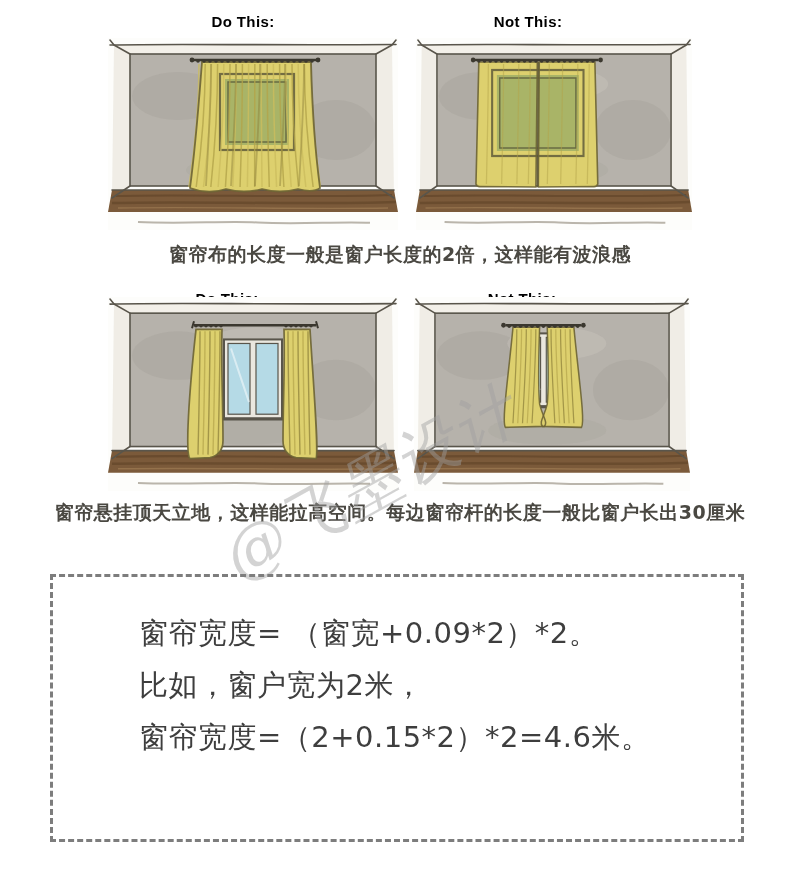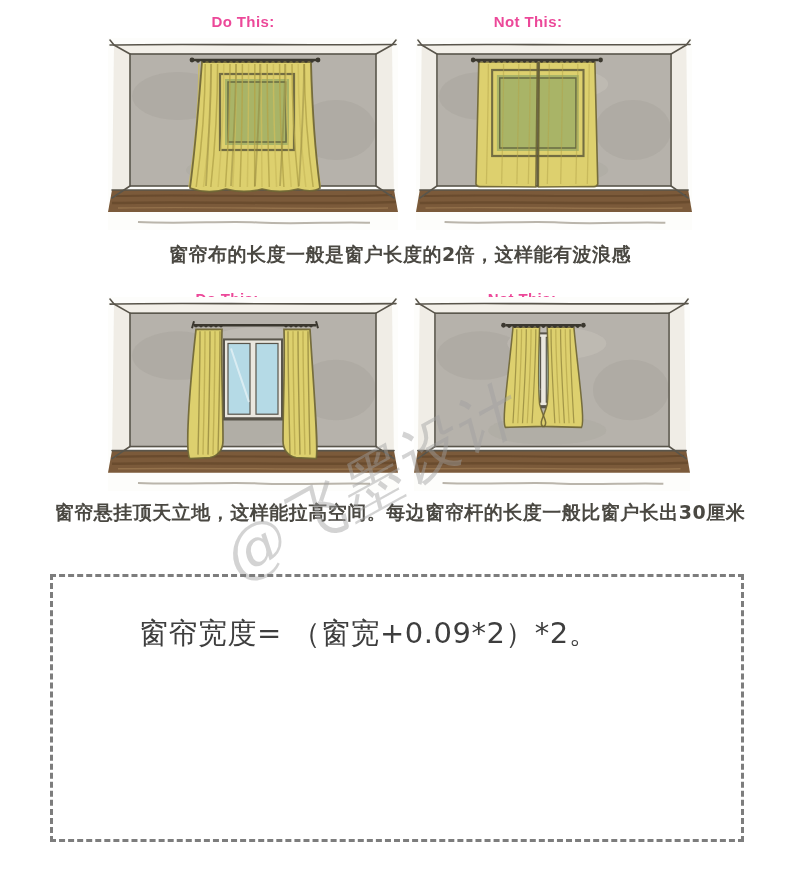--- a/index.html
+++ b/index.html
@@ -3,21 +3,21 @@
 <meta charset="utf-8">
 <style>
   html,body{margin:0;padding:0;}
   body{
     width:800px;height:871px;position:relative;background:#ffffff;
     font-family:"DejaVu Sans","Liberation Sans",sans-serif;overflow:hidden;
   }
   .panel-header{
     position:absolute;transform:translateX(-50%);
     font-family:"Liberation Sans",sans-serif;
-    font-size:15px;font-weight:bold;color:#ec4899;letter-spacing:.4px;
+    font-size:15px;font-weight:bold;color:#000000;letter-spacing:.4px;
     white-space:nowrap;
   }
   .room{position:absolute;}
   .room svg{display:block;width:100%;height:100%;}
   .caption{
     position:absolute;left:0;width:800px;text-align:center;
     font-size:19px;font-weight:bold;color:#4a4842;letter-spacing:.5px;
     white-space:nowrap;
   }
   .watermark{
@@ -328,16 +328,18 @@
       </svg>
     </div>
 
   <div class="caption" style="top:500px">窗帘悬挂顶天立地，这样能拉高空间。每边窗帘杆的长度一般比窗户长出30厘米</div>
 
   <div class="watermark">@飞墨设计</div>
 
   <div class="formula-box">
     <div class="formula-lines">
       <div class="formula-line">窗帘宽度= （窗宽+0.09*2）*2。</div>
+      <div class="formula-line">比如，窗户宽为2米，</div>
+      <div class="formula-line">窗帘宽度=（2+0.15*2）*2=4.6米。</div>
     </div>
   </div>
 
 </div>
 
 </body></html>

